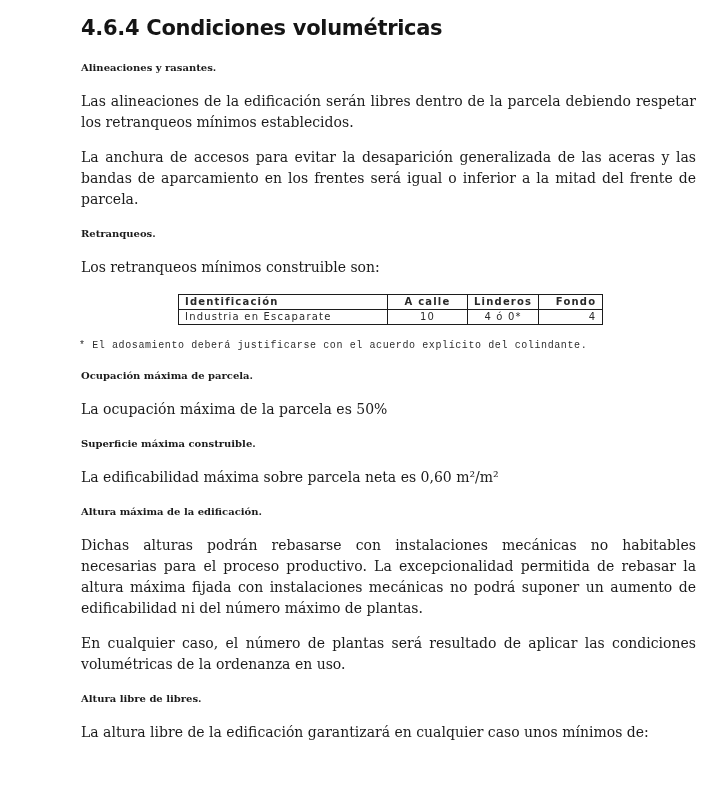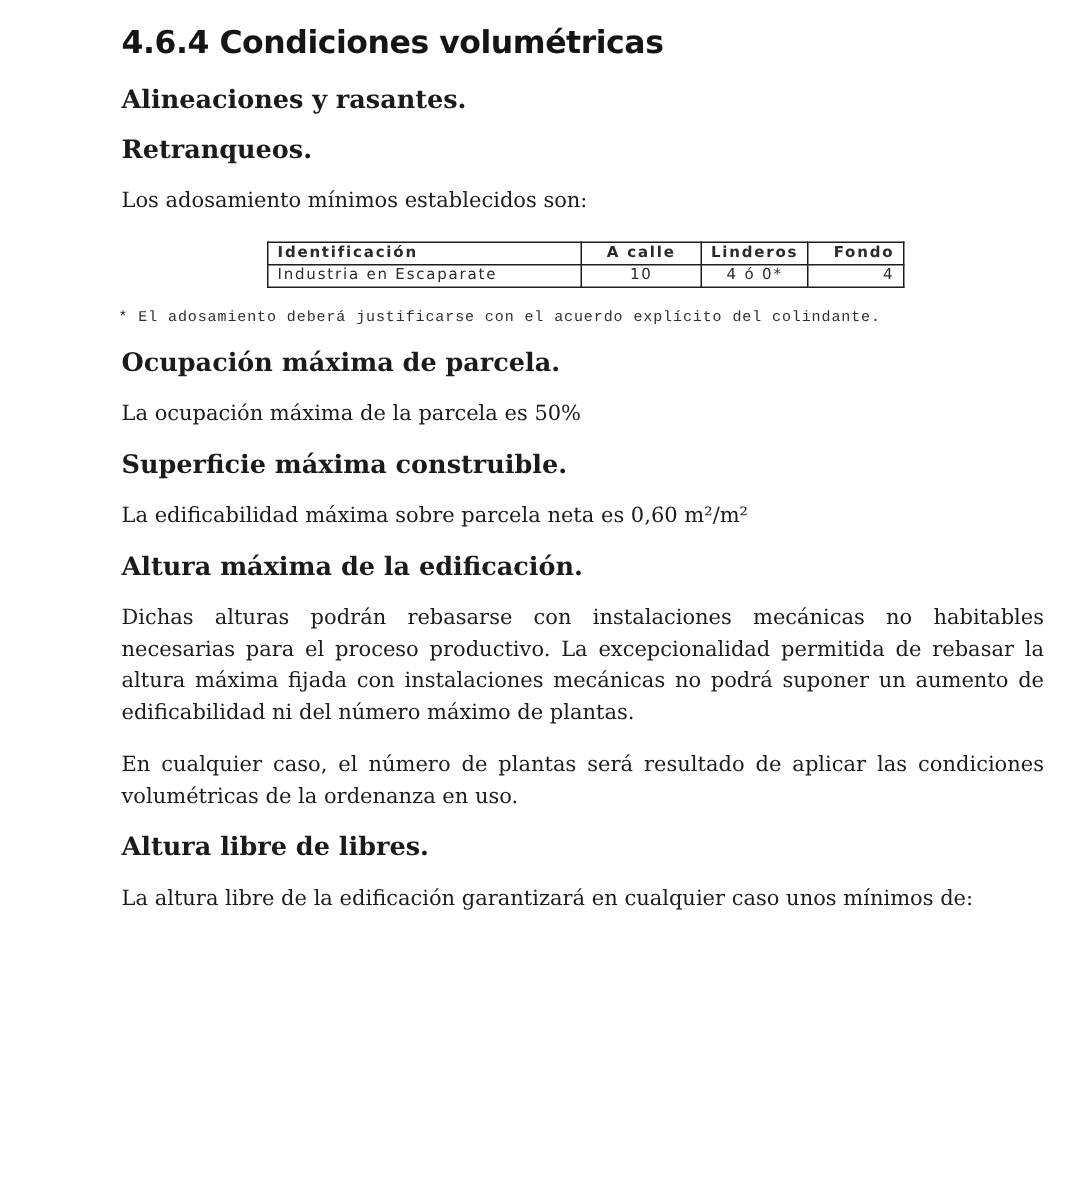--- a/index.html
+++ b/index.html
@@ -26,21 +26,21 @@
     font-weight: bold;
     font-size: 21px;
     letter-spacing: -0.3px;
     line-height: 26px;
     margin: 0 0 17px 0;
     color: #151515;
   }
   .subheading {
     font-family: "DejaVu Serif", serif;
     font-weight: bold;
-    font-size: 17px;
+    font-size: 10px;
     line-height: 19px;
     margin: 14px 0;
     color: #1b1b1b;
   }
   .para {
     font-size: 14px;
     line-height: 21px;
     text-align: justify;
     margin: 14px 0;
   }
@@ -78,23 +78,25 @@
   }
 </style>
 </head>
 <body>
 
 <div class="page">
 
   <h1 class="doc-title">4.6.4 Condiciones volumétricas</h1>
 
   <h2 class="subheading">Alineaciones y rasantes.</h2>
+  <p class="para">Las alineaciones de la edificación serán libres dentro de la parcela debiendo respetar los retranqueos mínimos establecidos.</p>
+  <p class="para">La anchura de accesos para evitar la desaparición generalizada de las aceras y las bandas de aparcamiento en los frentes será igual o inferior a la mitad del frente de parcela.</p>
 
   <h2 class="subheading">Retranqueos.</h2>
-  <p class="para single">Los adosamiento mínimos establecidos son:</p>
+  <p class="para single">Los retranqueos mínimos construible son:</p>
 
   <table class="retro">
     <thead>
       <tr>
         <th class="col-ident">Identificación</th>
         <th class="col-calle">A calle</th>
         <th class="col-lind">Linderos</th>
         <th class="col-fondo">Fondo</th>
       </tr>
     </thead>

